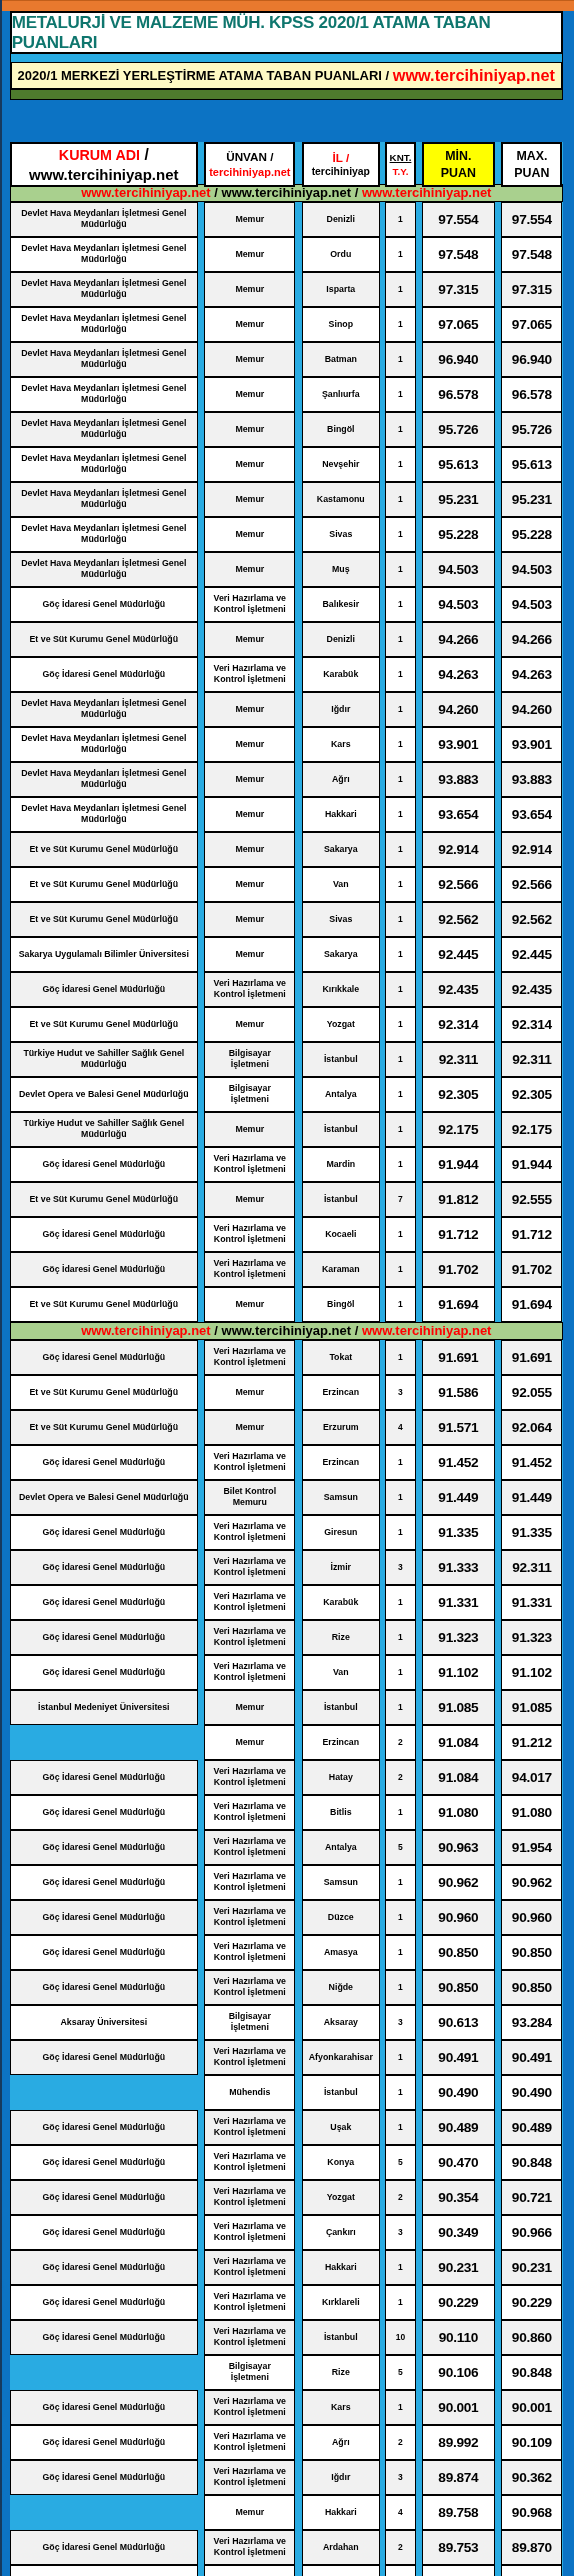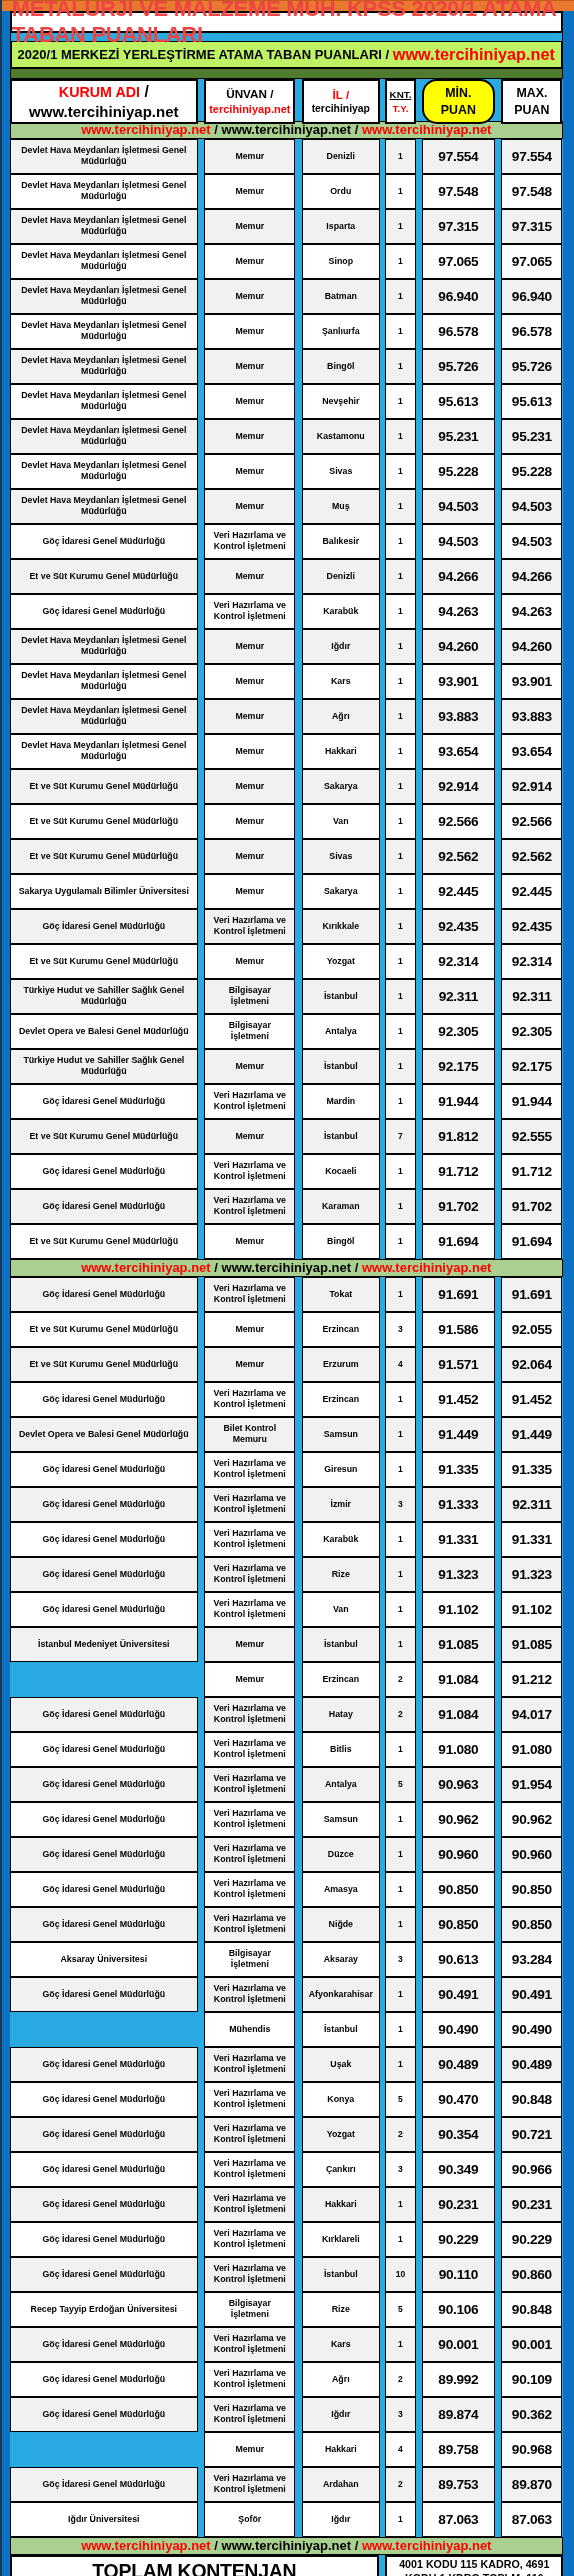--- a/index.html
+++ b/index.html
@@ -20,50 +20,50 @@
   #top-orange { height:11px; }
   #bottom-orange { height:13px; border-top:1.3px solid #000; }
   #frame { padding:0 11px 0 7.8px; }
   :root {
     --cols: 188px 6.5px 91px 6.5px 78px 5.2px 31px 5.9px 73px 6.5px 61px;
     --gutter-blue:#29ABE2;
     --row-gray:#F1F1F1;
   }
   .block { width:553px; }
   #title-row {
-    height:22px; background:#fff; border:2px solid #000;
+    height:43px; background:#fff; border:2px solid #000;
     display:flex; align-items:center; justify-content:center;
-    font-size:22px; letter-spacing:-0.3px; color:#ef4444;
+    font-size:17px; letter-spacing:-0.3px; color:#0f766e;
   }
   #lightblue-bar { height:9px; background:var(--gutter-blue); border:1.3px solid #000; border-top:none; }
   #subtitle-row {
-    height:27px; background:#bef264; border:2px solid #000; border-top:none;
+    height:27px; background:#fef9c3; border:2px solid #000; border-top:none;
     display:flex; align-items:center; justify-content:center;
     font-size:13px; color:#000; white-space:pre;
   }
   #subtitle-row .red-big { color:#FF0000; font-size:16.3px; }
   #darkgreen-bar { height:9.8px; background:#4E7B2D; border:1.3px solid #000; border-top:none; }
-  .grid-row { display:grid; grid-template-columns:var(--cols); background:var(--gutter-blue); }
+  .grid-row { display:grid; grid-template-columns:var(--cols); background:var(--gutter-blue);margin-top:42px; }
   #header-row { height:42px; }
   .hcell {
     background:#fff; border:2px solid #000;
     display:flex; flex-direction:column; align-items:center; justify-content:center;
     text-align:center; line-height:1.35; color:#000;
   }
   .hcell .l1, .hcell .l2 { display:block; }
   .h-kurum .l1 { color:#FF0000; font-size:14.3px; }
   .h-kurum .slash { color:#000; font-size:15.6px; }
   .h-kurum .l2 { color:#000; font-size:15px; }
   .h-unvan .l1 { font-size:11.7px; }
   .h-unvan .l2 { color:#FF0000; font-size:11px; }
   .h-il .l1 { color:#FF0000; font-size:11.7px; }
   .h-il .l2 { font-size:10.4px; }
   .h-knt .l1 { font-size:9.8px;text-decoration:underline; }
   .h-knt .l2 { color:#FF0000; font-size:9.8px; }
-  .h-min { background:#FFFF00;border-radius:15px; }
+  .h-min { background:#FFFF00; }
   .h-min .l1, .h-min .l2, .h-max .l1, .h-max .l2 { font-size:12.4px; }
   .c1 { grid-column:1; } .c3 { grid-column:3; } .c5 { grid-column:5; }
   .c7 { grid-column:7; } .c9 { grid-column:9; } .c11 { grid-column:11; }
   .sep-row {
     height:18px; background:#A9D08E; border:1.3px solid #000;
     display:flex; align-items:center; justify-content:center;
     font-size:13px; white-space:pre; color:#000;
   }
   .sep-row .red { color:#FF0000; }
   .tsection { background:var(--gutter-blue); }
@@ -631,21 +631,20 @@
         </div>
         <div class="row">
           <div class="cell c-kurum c1">Göç İdaresi Genel Müdürlüğü</div>
           <div class="cell c-unvan c3">Veri Hazırlama ve Kontrol İşletmeni</div>
           <div class="cell c-il c5">İstanbul</div>
           <div class="cell c-knt c7">10</div>
           <div class="cell c-min c9">90.110</div>
           <div class="cell c-max c11">90.860</div>
         </div>
         <div class="row">
-          <div class="cell c-kurum c1">Recep Tayyip Erdoğan Üniversitesi</div>
           <div class="cell c-unvan c3">Bilgisayar İşletmeni</div>
           <div class="cell c-il c5">Rize</div>
           <div class="cell c-knt c7">5</div>
           <div class="cell c-min c9">90.106</div>
           <div class="cell c-max c11">90.848</div>
         </div>
         <div class="row">
           <div class="cell c-kurum c1">Göç İdaresi Genel Müdürlüğü</div>
           <div class="cell c-unvan c3">Veri Hazırlama ve Kontrol İşletmeni</div>
           <div class="cell c-il c5">Kars</div>

